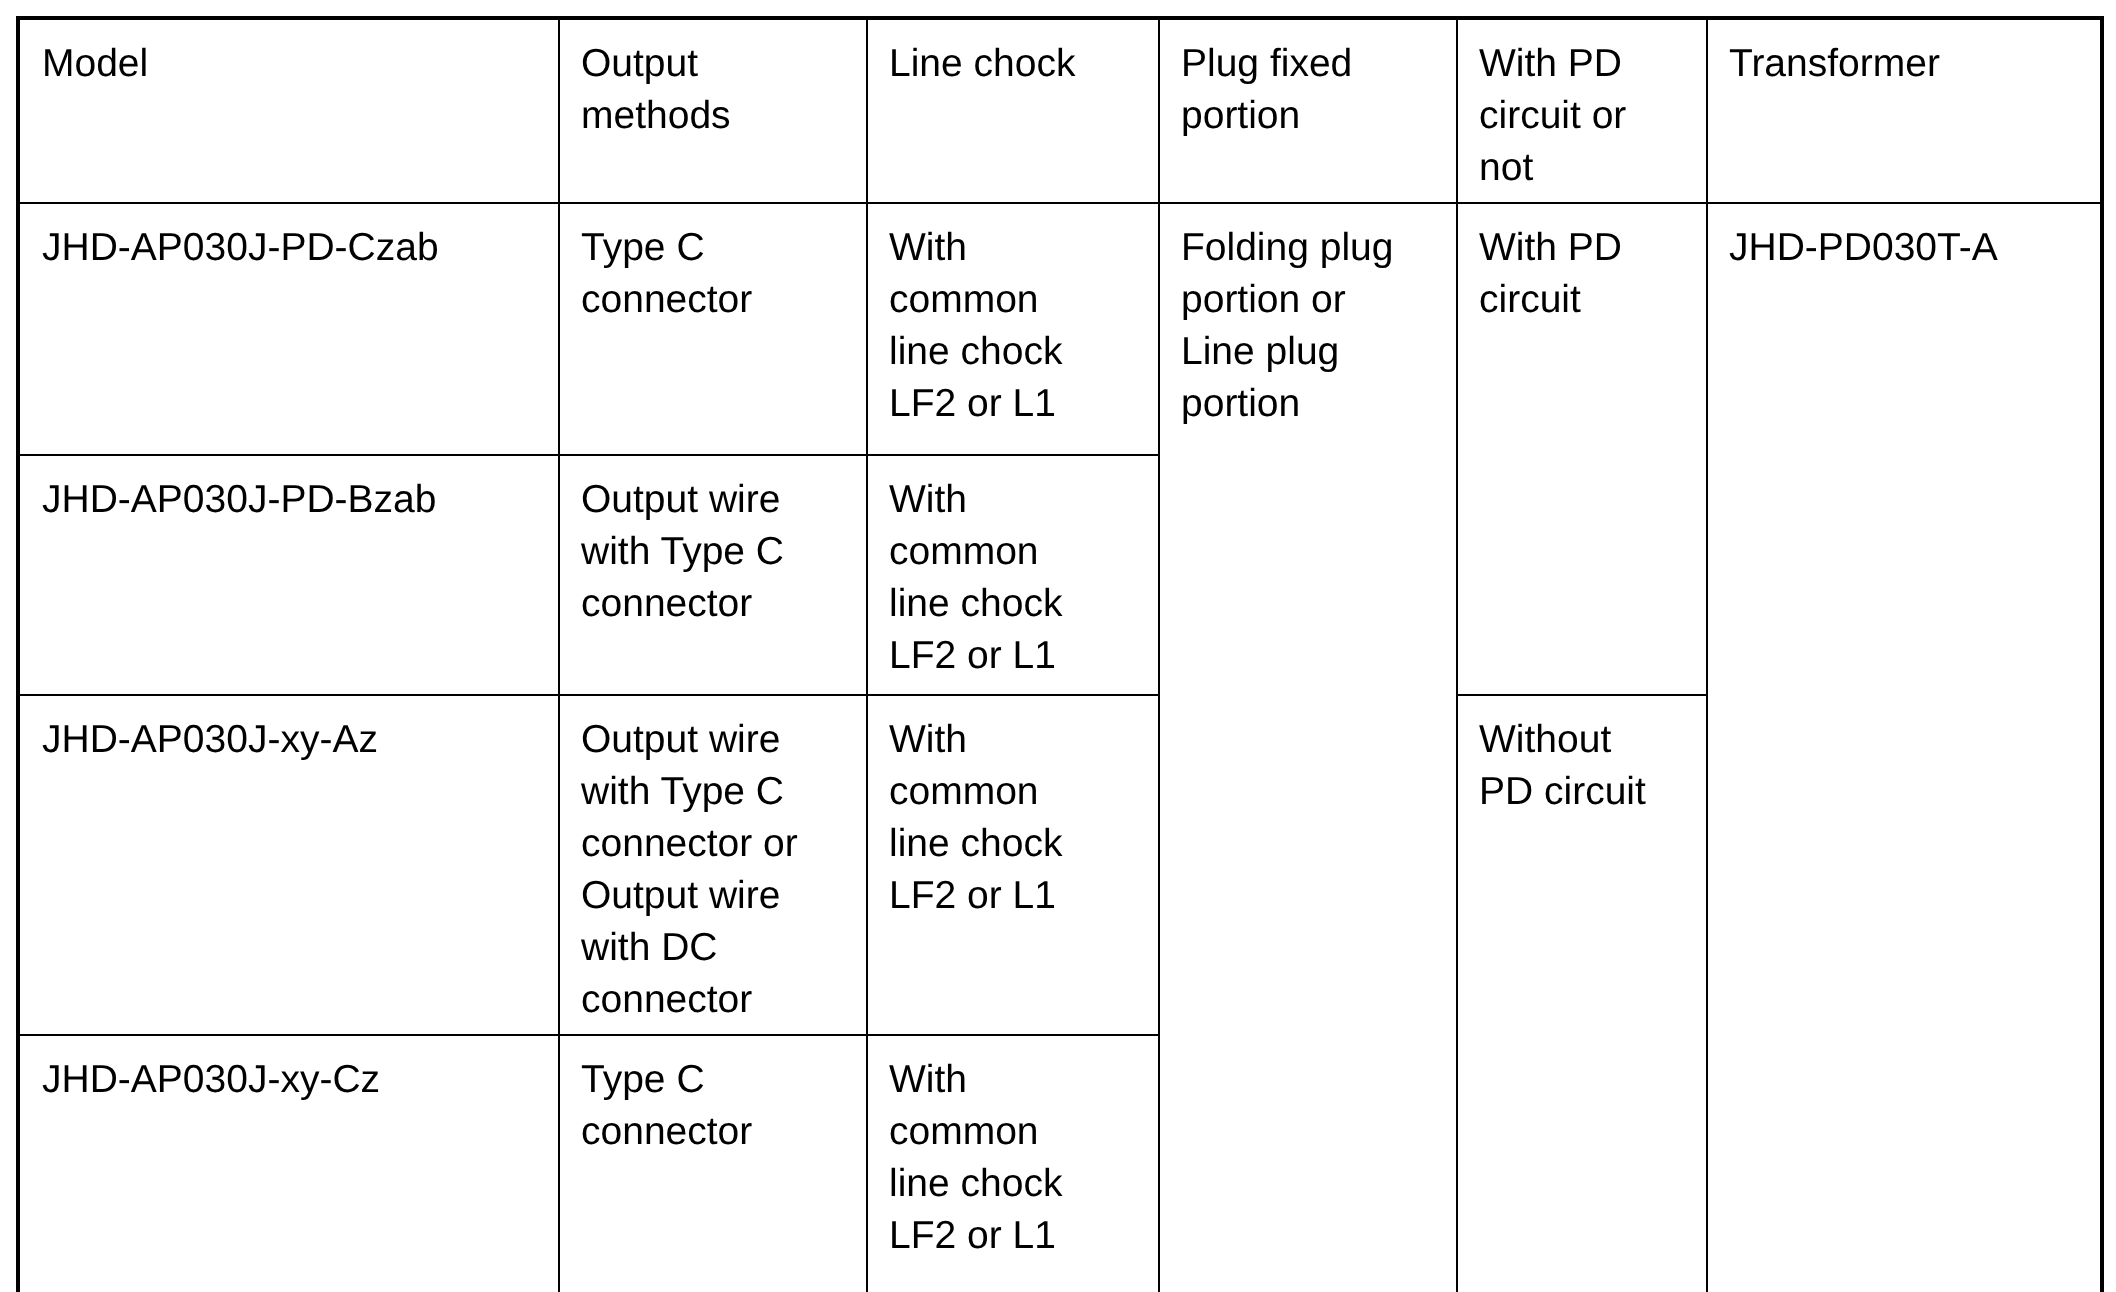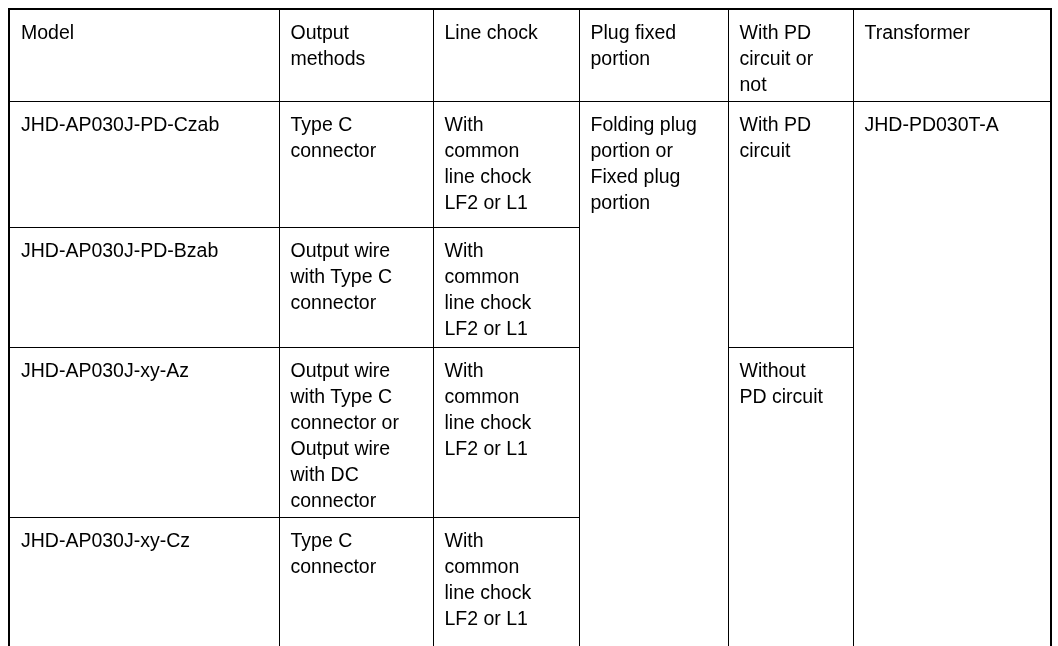--- a/index.html
+++ b/index.html
@@ -109,21 +109,21 @@
         </td>
         <td>
           <span class="cell-text">With
 common
 line chock
 LF2 or L1</span>
         </td>
         <td rowspan="4">
           <span class="cell-text">Folding plug
 portion or
-Fixed plug
+Line plug
 portion</span>
         </td>
         <td rowspan="2">
           <span class="cell-text">With PD
 circuit</span>
         </td>
         <td rowspan="4">
           <span class="cell-text">JHD-PD030T-A</span>
         </td>
       </tr>

